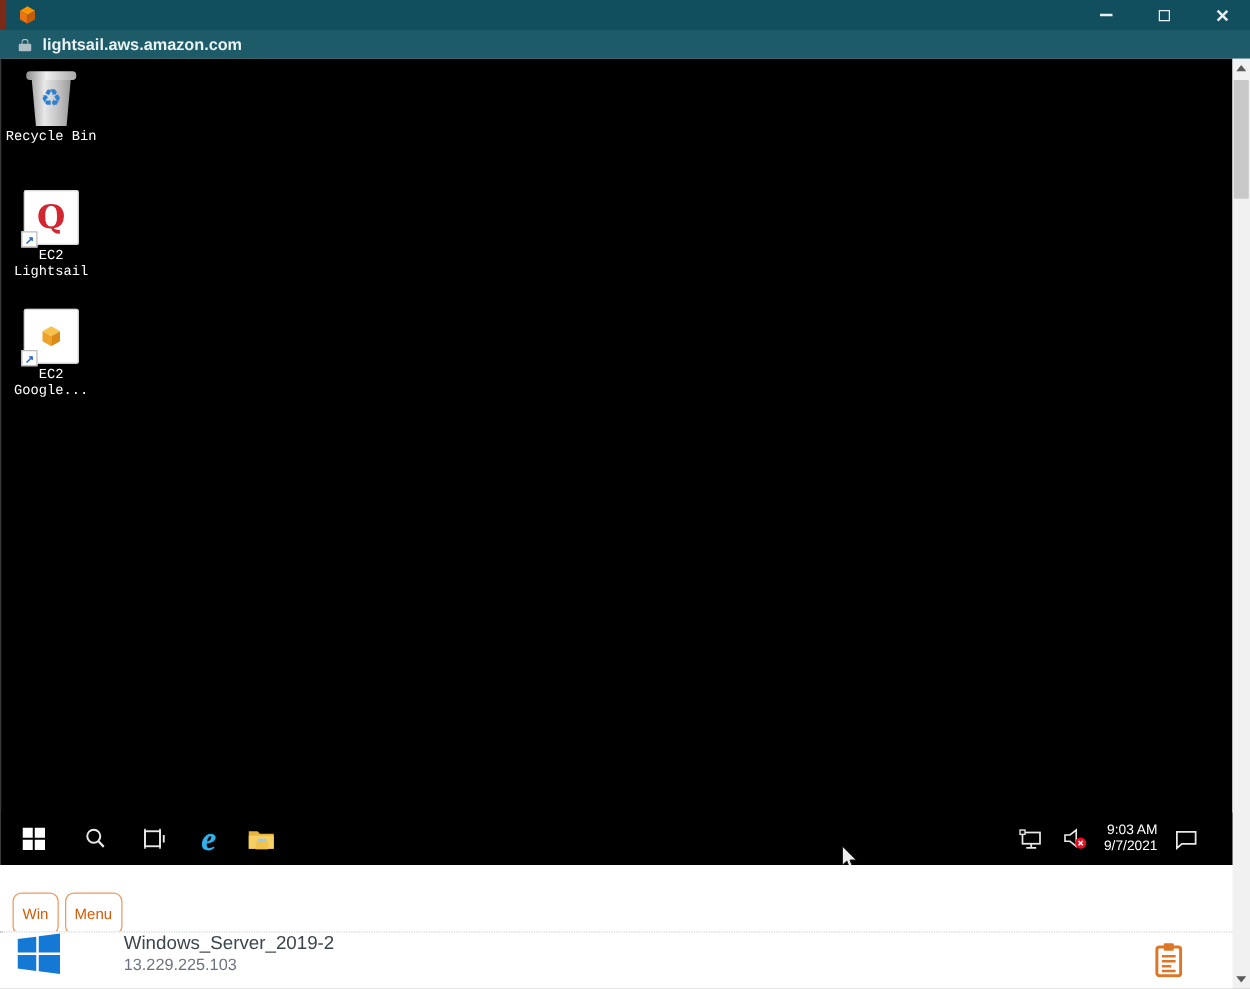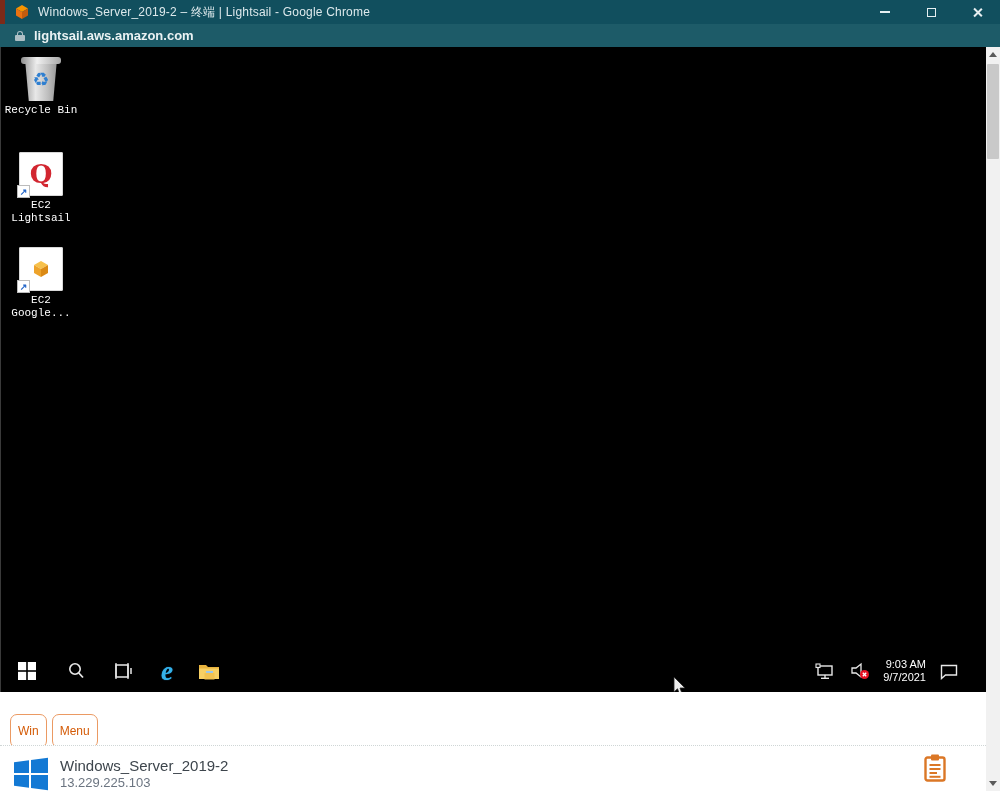--- a/index.html
+++ b/index.html
@@ -53,21 +53,21 @@
   .clock { text-align:right; color:#fff; font-size:11px; line-height:13px; cursor:default; }
   .ie-e { font-size:27px; line-height:24px; color:#35b1e8; font-family:"Liberation Serif", serif; font-style:italic; font-weight:bold; text-shadow:0 0 1px #1a86c9; }
 
   
   .keysrow { position:absolute; left:0; top:645px; width:986px; height:53px; background:#fff; display:flex; align-items:center; padding-left:10px; }
   .kgroup { display:flex; gap:5px; }
   .kgroup + .kgroup { margin-left:13px; }
   .key { min-width:33px; height:34px; padding:0 7px; background:#fff; border:1px solid #eb9a63; border-radius:7px; color:#d45b07; font-size:12px; font-family:"Liberation Sans", sans-serif; display:flex; align-items:center; justify-content:center; cursor:pointer;margin-top:24px; }
 
   
-  .footer { position:absolute; left:0; top:698px; width:986px; height:46px; background:#fff; border-top:1px dotted #cfd6d6; display:flex; align-items:flex-end; }
+  .footer { position:absolute; left:0; top:698px; width:986px; height:46px; background:#fff; border-top:1px dotted #cfd6d6; display:flex; align-items:flex-start;gap:39px; }
   .win-logo { margin-left:14px; margin-right:12px; flex:0 0 auto; }
   .inst-name { font-size:15px; color:#3d454c; line-height:18px; }
   .inst-ip { font-size:13px; color:#6b7480; line-height:16px; }
   .clip-btn { position:absolute; right:40px; top:8px; cursor:pointer; }
 
   
   .scrollbar { position:absolute; right:0; top:0; width:14px; height:744px; background:#f1f1f1; }
   .sb-arrow { position:absolute; left:0; width:14px; height:15px; display:flex; align-items:center; justify-content:center; cursor:pointer; }
   .sb-up { top:0; } .sb-down { bottom:0; }
   .tri-up { width:0; height:0; border-left:4px solid transparent; border-right:4px solid transparent; border-bottom:5px solid #5a5a5a; }
@@ -81,21 +81,20 @@
 
 <div class="app">
 
   <div class="titlebar">
     <div class="edge-strip"></div>
     <svg class="favicon" viewBox="0 0 16 16">
       <polygon points="8,1 14,4.5 8,8 2,4.5" fill="#f79400"></polygon>
       <polygon points="2,4.5 8,8 8,15 2,11.5" fill="#ec7211"></polygon>
       <polygon points="14,4.5 8,8 8,15 14,11.5" fill="#c45c0e"></polygon>
     </svg>
-    <span class="win-title">Windows_Server_2019-2 – 终端 | Lightsail - Google Chrome</span>
     <div class="win-controls">
       <div class="wc-btn">
           <span class="g-min"></span>
         </div>
       <div class="wc-btn">
           <span class="g-max"></span>
         </div>
       <div class="wc-btn">
           <span class="g-close"></span>
         </div>

